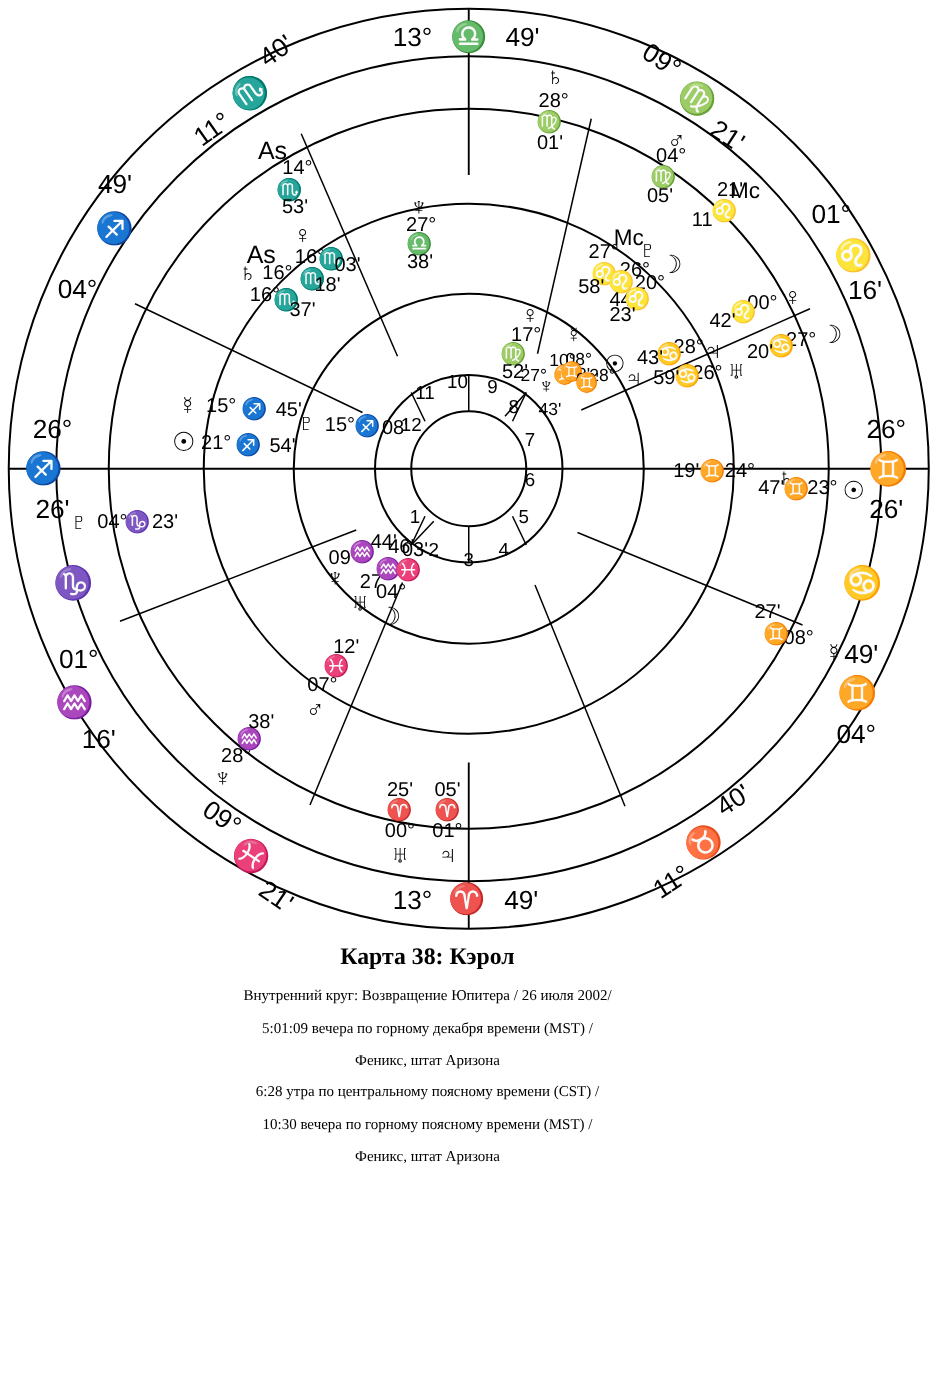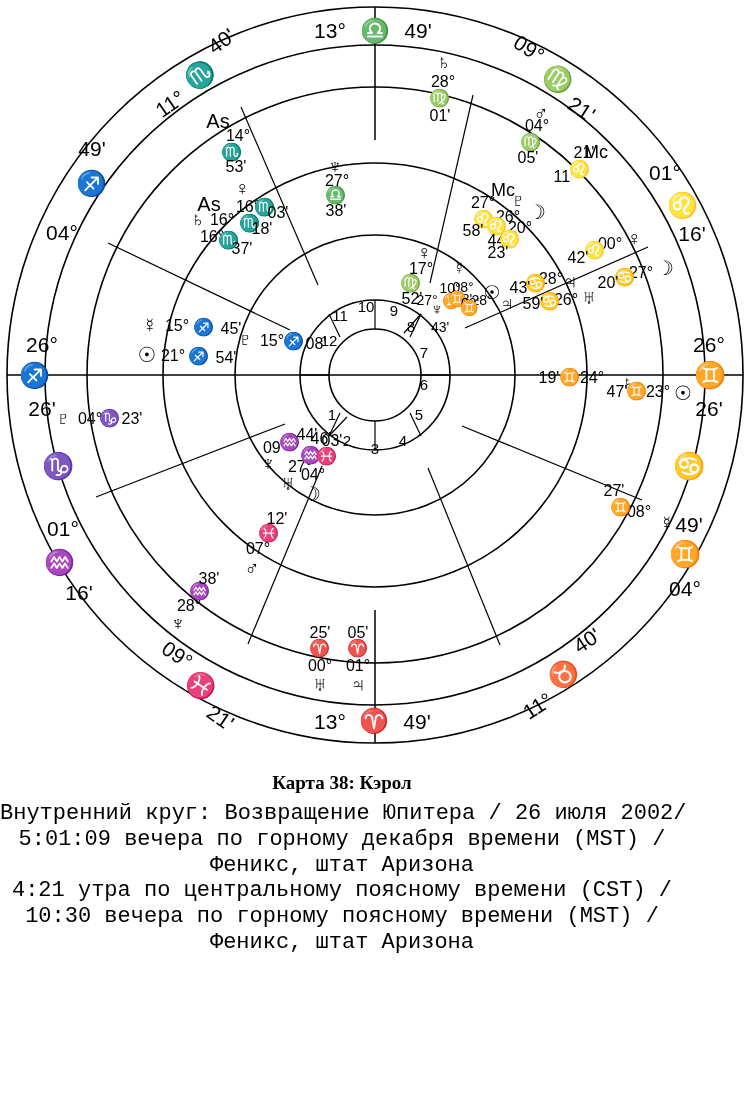--- a/index.html
+++ b/index.html
@@ -1,23 +1,23 @@
 <!DOCTYPE html>
 <html><head>
 <meta charset="utf-8">
 <style>
   html,body{margin:0;padding:0;background:#fff;}
   body{width:750px;height:1116px;position:relative;
        font-family:"Liberation Serif",serif;color:#000;overflow:hidden;}
   #chart{position:absolute;left:0;top:0;width:750px;height:750px;}
-  #caption{position:absolute;left:0;top:755px;width:684px;text-align:center;margin-top:17px;}
+  #caption{position:absolute;left:0;top:755px;width:684px;text-align:center;}
   #caption .title{font-size:19px;font-weight:bold;margin-bottom:7px;
                   font-family:"Liberation Serif",serif;}
-  #caption .line{font-size:22px;line-height:25.8px;
-                 font-family:Liberation Mono, monospace;white-space:nowrap;}
+  #caption .line{font-size:12px;line-height:25.8px;
+                 font-family:Liberation Serif, serif;white-space:nowrap;}
   text{font-family:"Liberation Sans",sans-serif;}
 </style>
 </head>
 <body>
 
 <svg id="chart" viewBox="0 0 750 750">
   <g fill="none" stroke="#000" stroke-width="1.6">
     <circle cx="375" cy="375" r="368"></circle>
     <circle cx="375" cy="375" r="330"></circle>
     <circle cx="375" cy="375" r="288"></circle>
@@ -388,16 +388,16 @@
       <text x="358" y="632">05'</text>
     </g>
   </g>
 </svg>
 
 <div id="caption">
   <div class="title">Карта 38: Кэрол</div>
   <div class="line">Внутренний круг: Возвращение Юпитера / 26 июля 2002/</div>
   <div class="line">5:01:09 вечера по горному декабря времени (MST) /</div>
   <div class="line">Феникс, штат Аризона</div>
-  <div class="line">4:21 утра по центральному поясному времени (CST) /</div>
+  <div class="line">6:28 утра по центральному поясному времени (CST) /</div>
   <div class="line">10:30 вечера по горному поясному времени (MST) /</div>
   <div class="line">Феникс, штат Аризона</div>
 </div>
 
 </body></html>

